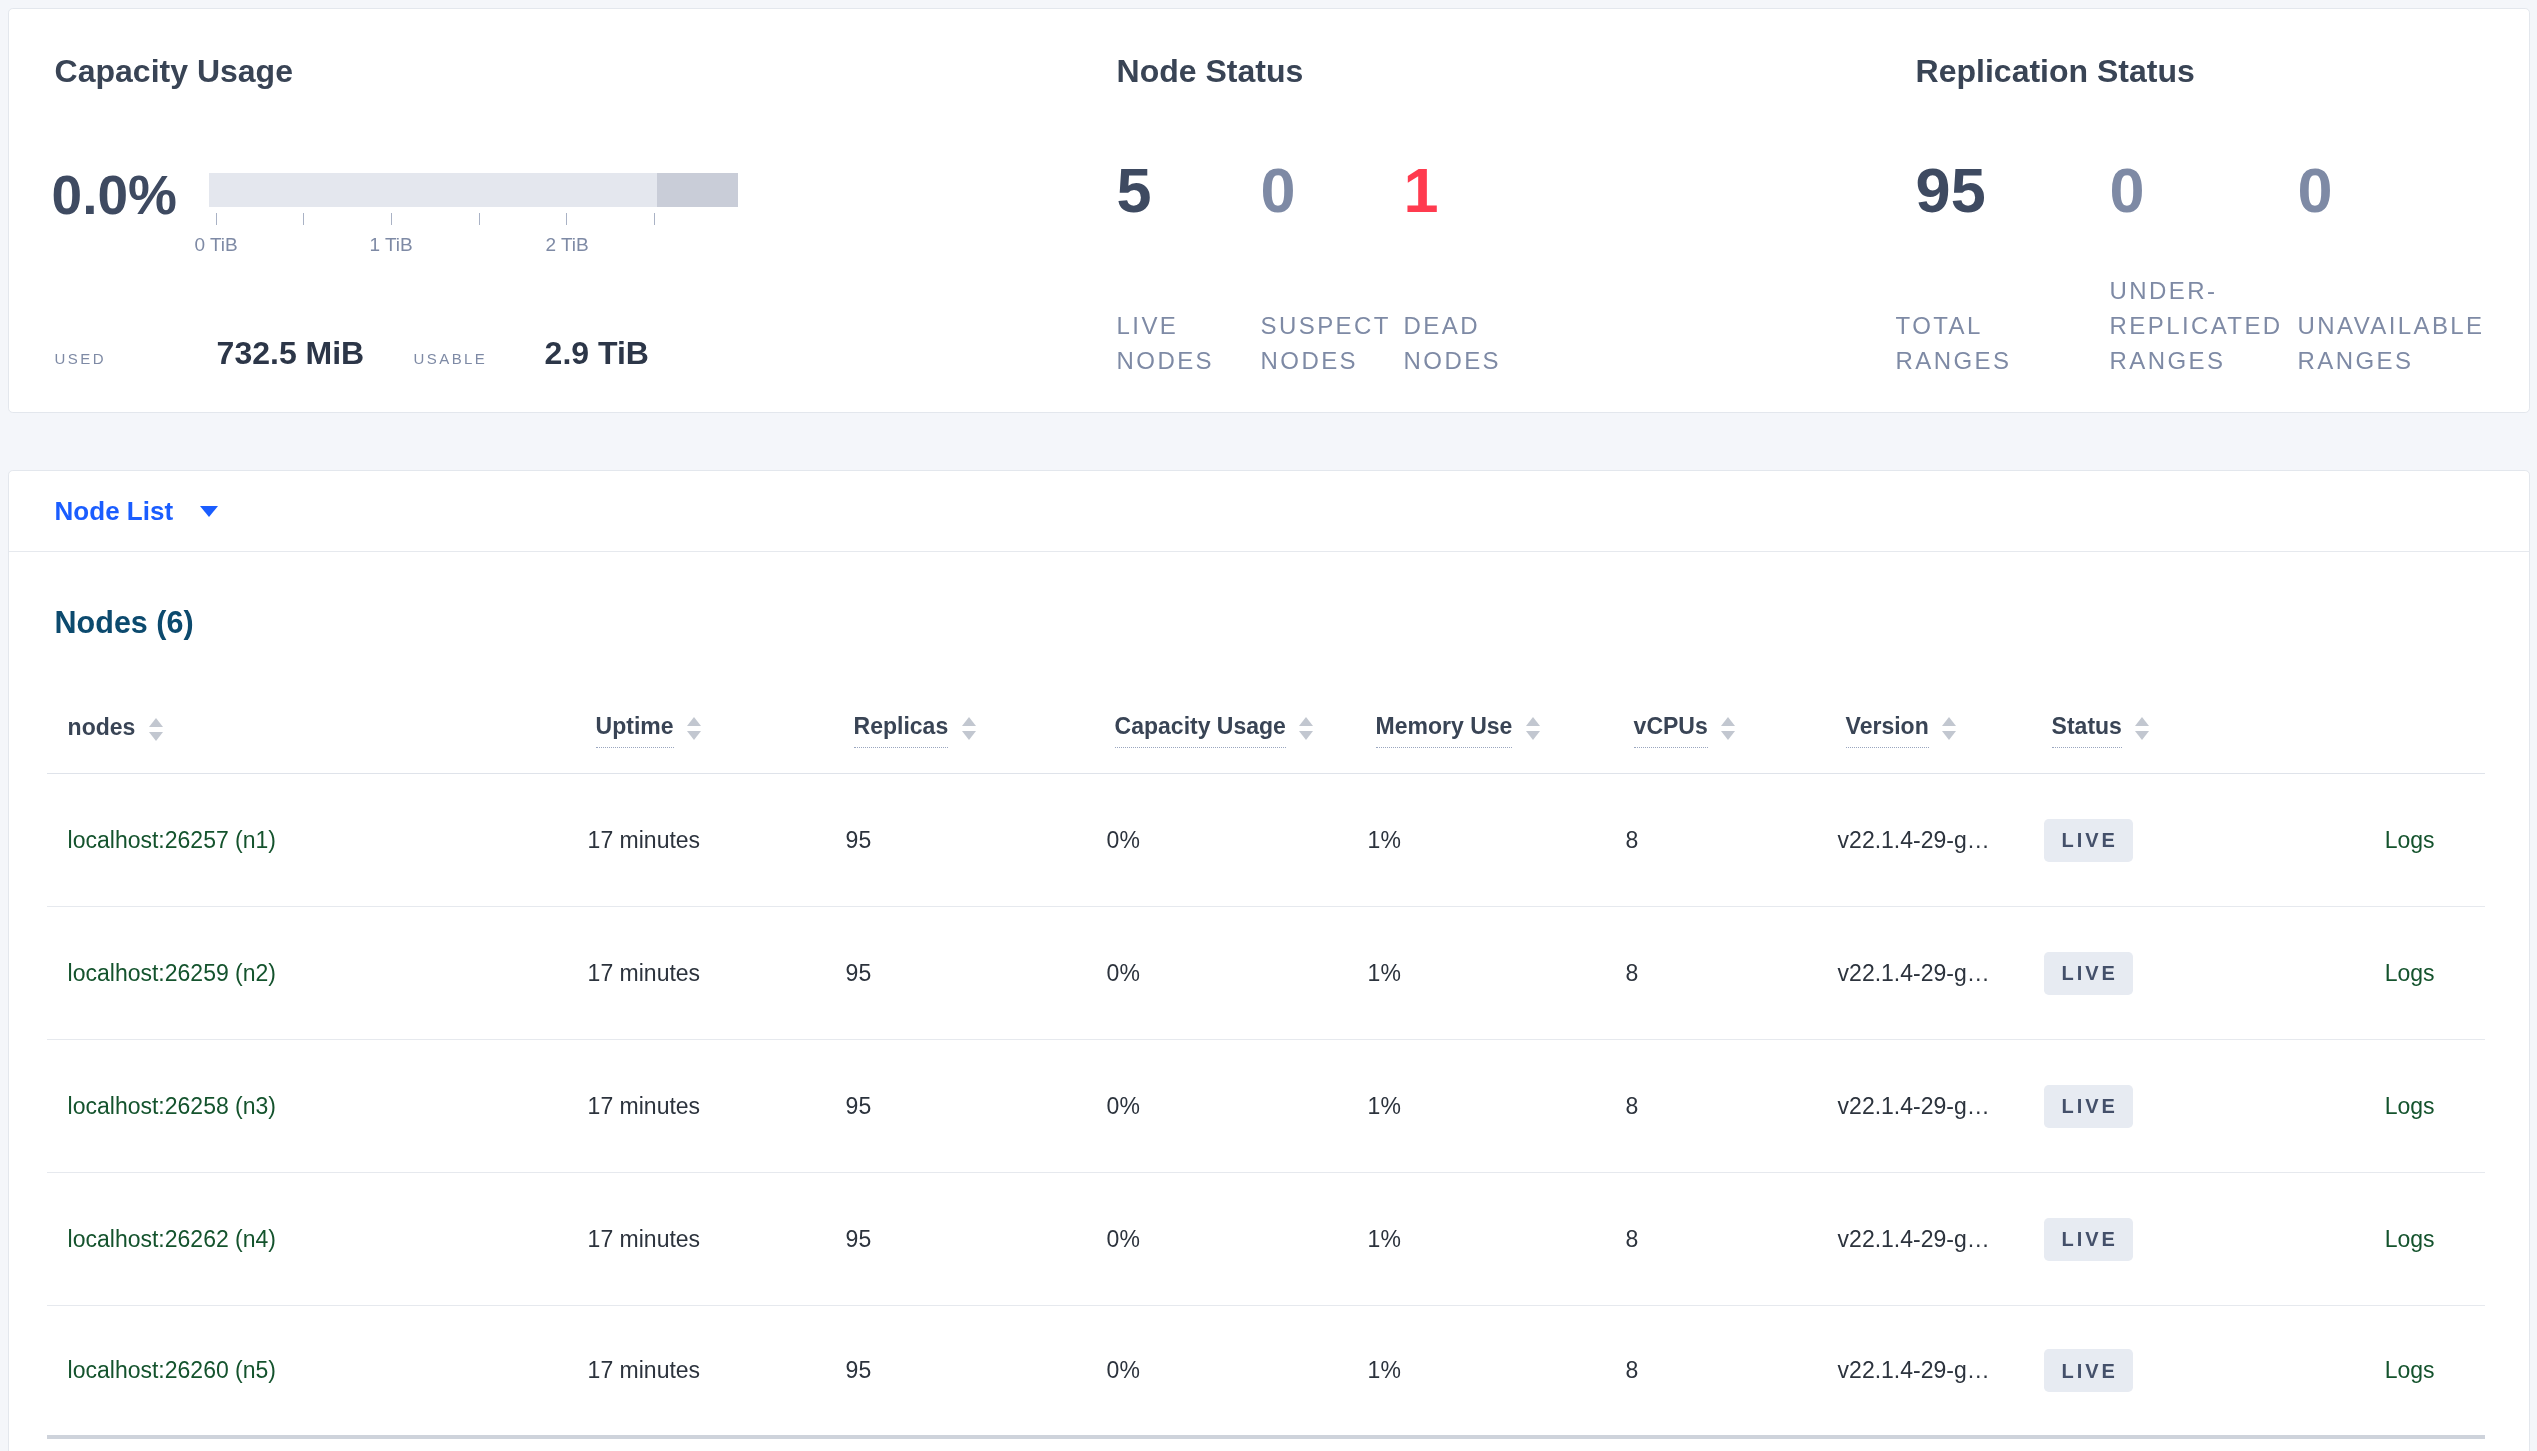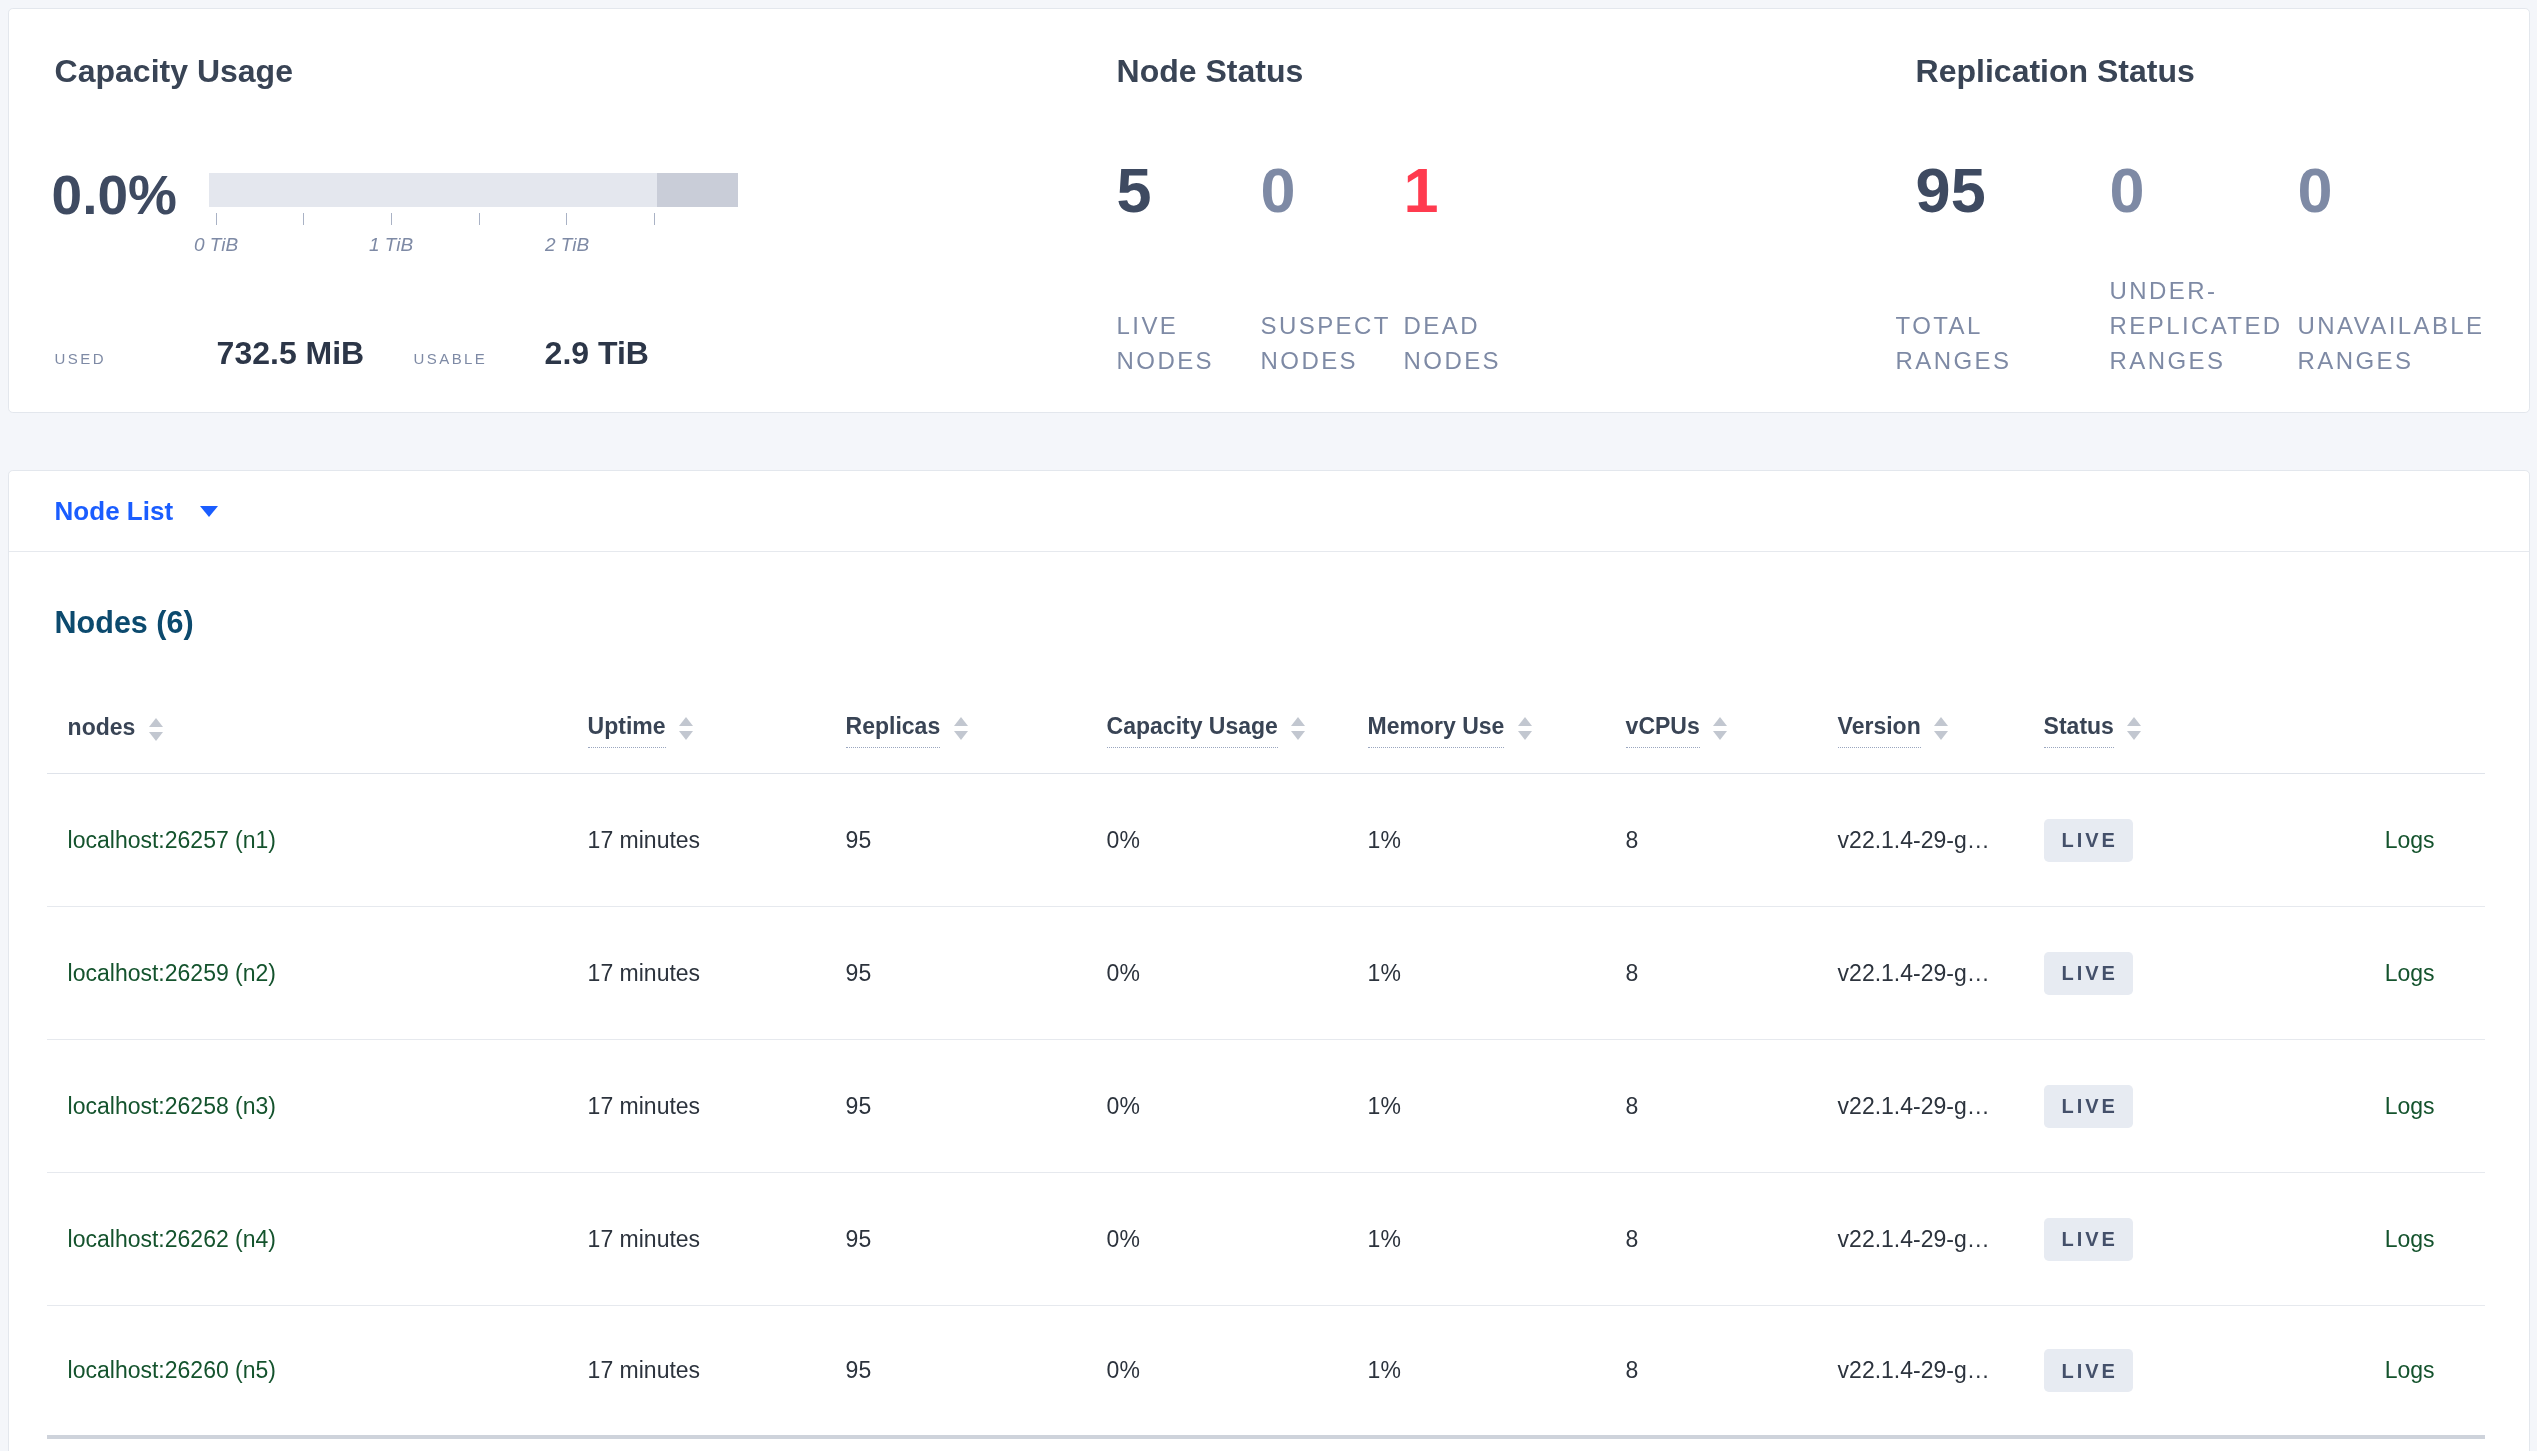--- a/index.html
+++ b/index.html
@@ -10,21 +10,21 @@
   #card-summary { top:7.6px; height:405px; }
   #card-nodes { top:470px; height:1095px; }
 
   
   .sec-title { position:absolute; top:44px; font-size:32px; font-weight:600; color:#394455; }
   .pct { position:absolute; left:43px; top:154px; font-size:55px; font-weight:600; color:#3e4a61; }
   .capbar { position:absolute; left:200px; top:164px; width:529px; height:34px; background:#e4e7ee; }
   .capbar-used { position:absolute; left:448px; top:0; width:81px; height:34px; background:#c9cdd8; }
   .tickmark { position:absolute; top:204px; width:1.9px; height:12.4px; background:#a9b2c5; }
   .ticklabel { position:absolute; top:225px; width:95px; text-align:center;
-    font-size:19px; color:#7e8aa5;font-style:italic; }
+    font-size:19px; color:#7e8aa5; }
   .cap-kv-label { position:absolute; top:341px; font-size:15px; letter-spacing:2.4px; color:#7e8aa5; }
   .cap-kv-value { position:absolute; top:326px; font-size:32px; font-weight:600; color:#2c3648; }
   .stat-value { position:absolute; top:145px; font-size:63px; font-weight:600; }
   .stat-value.dark { color:#3e4a61; }
   .stat-value.muted { color:#7e8aa5; }
   .stat-value.danger { color:#ff3b4f; }
   .stat-label { position:absolute; bottom:34px; font-size:24px; letter-spacing:2.4px;
     line-height:35px; color:#7e8aa5; white-space:pre-line; }
 
   
@@ -32,21 +32,21 @@
     align-items:center; padding-left:46px; }
   .selector-label { font-size:26px; font-weight:600; color:#1a5dff; }
   .caret-down { width:0; height:0; margin-left:27px; border-left:9.5px solid transparent;
     border-right:9.5px solid transparent; border-top:11.4px solid #1a5dff; }
   .nodes-title { margin:53px 0 0 46px; font-size:30.5px; font-weight:600; color:#0c4a6e; }
   .ntable { position:relative; margin:0 44px 0 38px; }
   .thead { position:relative; height:134px; border-bottom:1.9px solid #dfe3ea; }
   .th { position:absolute; bottom:25px; display:flex; align-items:flex-start;
     font-size:23px; font-weight:600; color:#394455; cursor:pointer; }
   .th .lbl { padding-bottom:6.7px; }
-  .th.tt .lbl { border-bottom:1.9px dotted #9aa6bf; }
+  .th.tt .lbl { border-bottom:1.9px dotted #9aa6bf;margin-left:8px; }
   .sorter { display:inline-flex; flex-direction:column; gap:4.8px; margin-left:13.3px; margin-top:3.8px; }
   .sorter .up { width:0;height:0;border-left:7.6px solid transparent;border-right:7.6px solid transparent;
     border-bottom:9.5px solid #c2c7d0; }
   .sorter .dn { width:0;height:0;border-left:7.6px solid transparent;border-right:7.6px solid transparent;
     border-top:9.5px solid #c2c7d0; }
   .tr { position:relative; height:133px; border-bottom:1.9px solid #e6e9ee; }
   .tr:last-child { border-bottom:4.8px solid #ced3db; }
   .td { position:absolute; top:0; bottom:0; display:flex; align-items:center;
     font-size:23px; color:#2c333d; }
   .c-node   { left:21px; }

